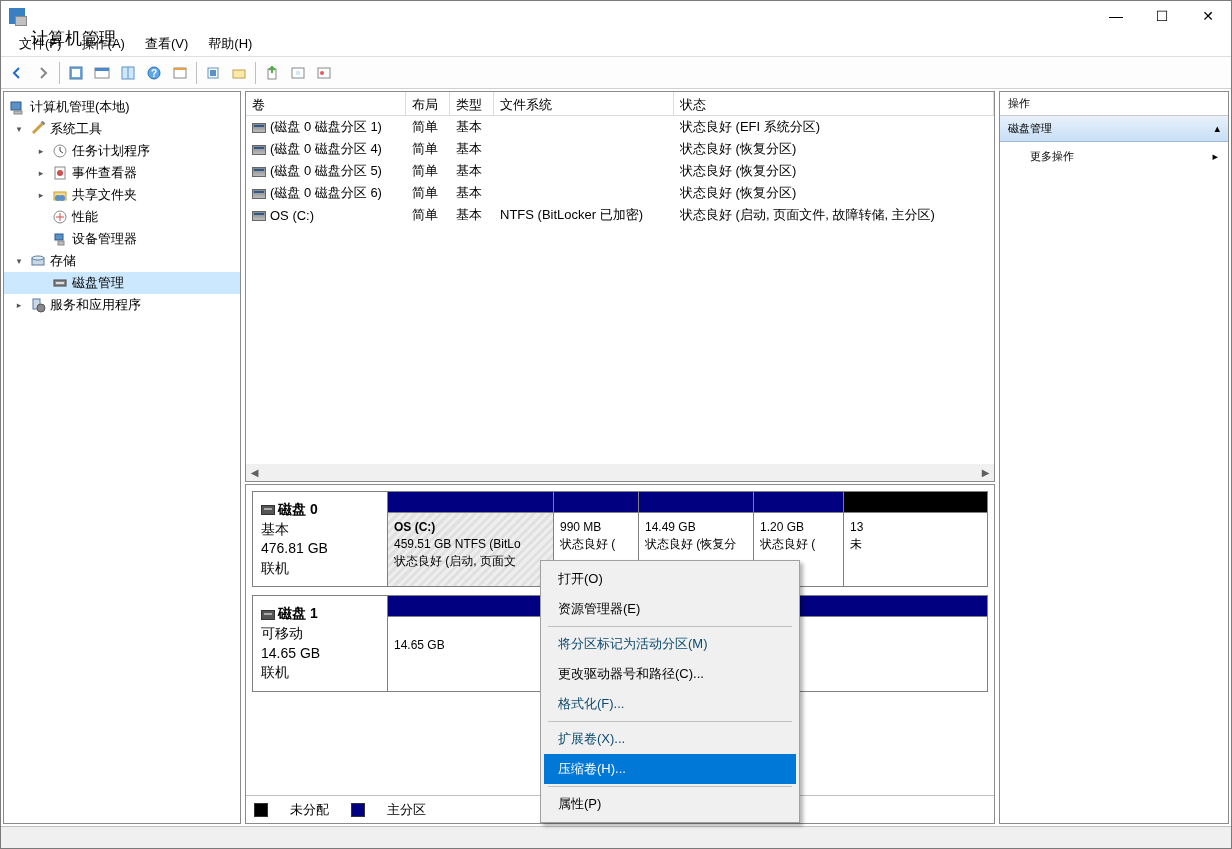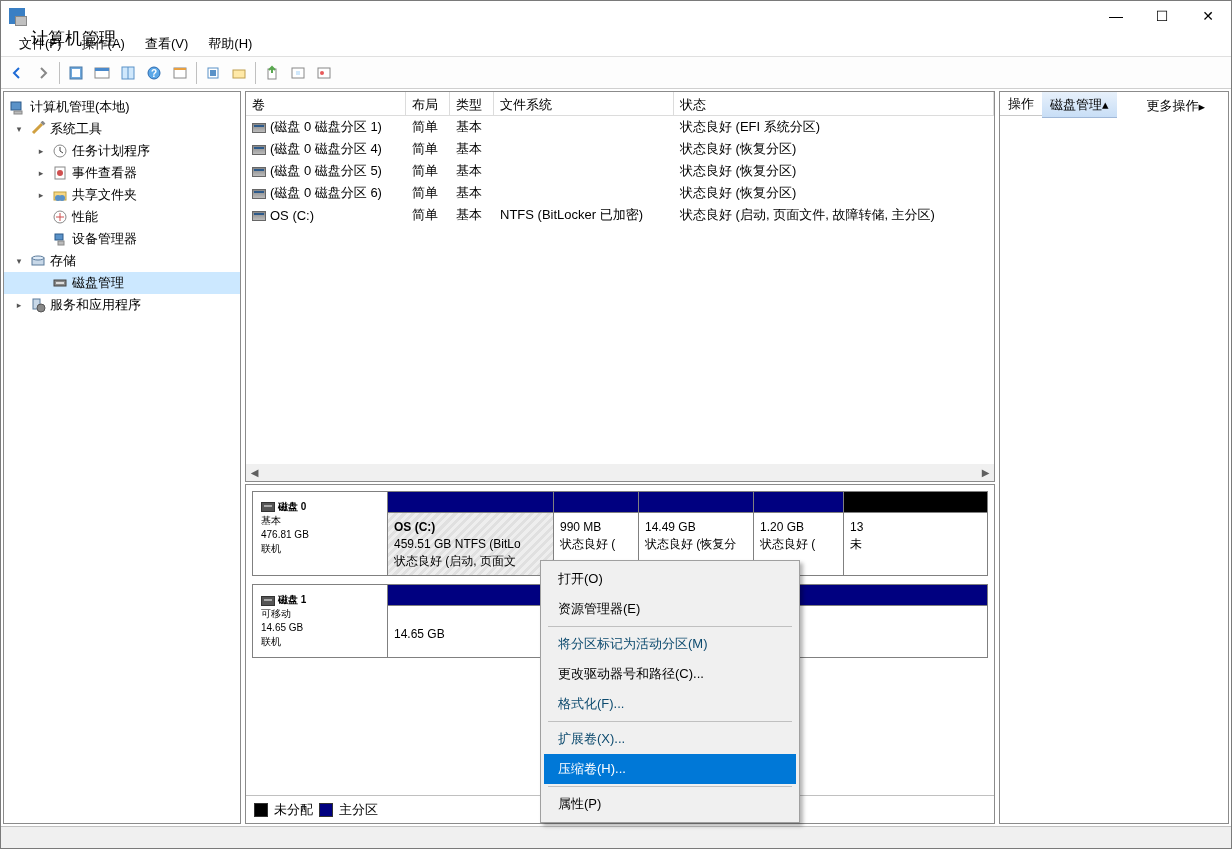--- a/index.html
+++ b/index.html
@@ -37,42 +37,42 @@
 .listrow .cell { padding:0 6px; overflow:hidden; }
 .vol-icon { display:inline-block; width:14px; height:10px; background:linear-gradient(to bottom,#888,#bbb); border:1px solid #666; position:relative; margin-right:4px; vertical-align:middle; }
 .vol-icon::after{content:"";position:absolute;left:1px;right:1px;top:1px;height:2px;background:#2d5a8a;}
 .hscroll { height:17px; background:#f0f0f0; display:flex; align-items:center; }
 .hscroll .arrow{width:17px;height:17px;display:flex;align-items:center;justify-content:center;background:#f0f0f0;color:#606060;font-size:10px;}
 .hscroll .track{flex:1;background:#f0f0f0;}
 
 .diskview { height:340px; border:1px solid #8b8b8b; display:flex; flex-direction:column; overflow:hidden; position:relative; }
 .disk-scroll { flex:1; overflow:hidden; padding:6px; }
 .disk-block { display:flex; border:1px solid #808080; margin-bottom:8px; }
-.disk-head { width:135px; background:#fff; padding:8px; border-right:1px solid #808080; font-size:10px; line-height:1.4; }
+.disk-head { width:135px; background:#fff; padding:8px; border-right:1px solid #808080; font-size:14px; line-height:1.4; }
 .disk-head .disk-icon { display:inline-block; width:14px; height:10px; background:#555; margin-right:3px; vertical-align:middle; border:1px solid #333; position:relative;}
 .disk-head .disk-icon::after{content:"";position:absolute;left:2px;right:2px;top:2px;height:2px;background:#aaa;}
 .parts { flex:1; display:flex; }
 .part { display:flex; flex-direction:column; border-left:1px solid #808080; overflow:hidden; }
 .part:first-child { border-left:none; }
 .part-top { height:20px; }
 .part-top.primary { background:#000080; }
 .part-top.black { background:#000; }
 .part-body { flex:1; background:#fff; padding:6px; font-size:12px; line-height:1.4; overflow:hidden; white-space:nowrap; border-top:1px solid #808080; }
 .part.selected .part-body { background:repeating-linear-gradient(-45deg,#eee,#eee 3px,#e0e0e0 3px,#e0e0e0 6px); }
-.legend { height:28px; border-top:1px solid #c0c0c0; background:#fff; display:flex; align-items:center; padding-left:8px; gap:6px; font-size:13px; }
+.legend { height:28px; border-top:1px solid #c0c0c0; background:#fff; display:flex; align-items:center; padding-left:8px; gap:22px; font-size:13px; }
 .leg-sq { width:14px; height:14px; display:inline-block; border:1px solid #333; }
 .leg-sq.black{background:#000;} .leg-sq.navy{background:#000080;}
 
 .context-menu { position:absolute; left:540px; top:560px; width:260px; background:#f0f0f0; border:1px solid #a0a0a0; box-shadow:3px 3px 4px rgba(0,0,0,.3); padding:3px; font-size:13px; z-index:100; }
 .ctx-item { padding:6px 14px; color:#000; }
 .ctx-item.disabled { color:#0c4a6e; }
 .ctx-item.hover { background:#0078d7; color:#fff; }
 .ctx-sep { height:1px; background:#c0c0c0; margin:2px 4px; }
 
-.right-pane { width:230px; margin:2px; border:1px solid #8b8b8b; display:flex; flex-direction:row; font-size:13px; }
+.right-pane { width:230px; margin:2px; border:1px solid #8b8b8b; display:flex; flex-direction:column; font-size:11px; }
 .right-hdr { height:24px; background:#fff; border-bottom:1px solid #c8c8c8; display:flex; align-items:center; padding:0 8px; }
 .action-cat { background:linear-gradient(to bottom,#e8f1fb,#c8def6); height:26px; display:flex; align-items:center; justify-content:space-between; padding:0 8px; border-bottom:1px solid #a0b8d8; }
 .action-row { height:28px; display:flex; align-items:center; justify-content:space-between; padding:0 10px 0 30px; }
 
 .statusbar { height:22px; border-top:1px solid #c0c0c0; background:#f0f0f0; }
 </style>
 </head>
 <body>
 
 <div class="window">

